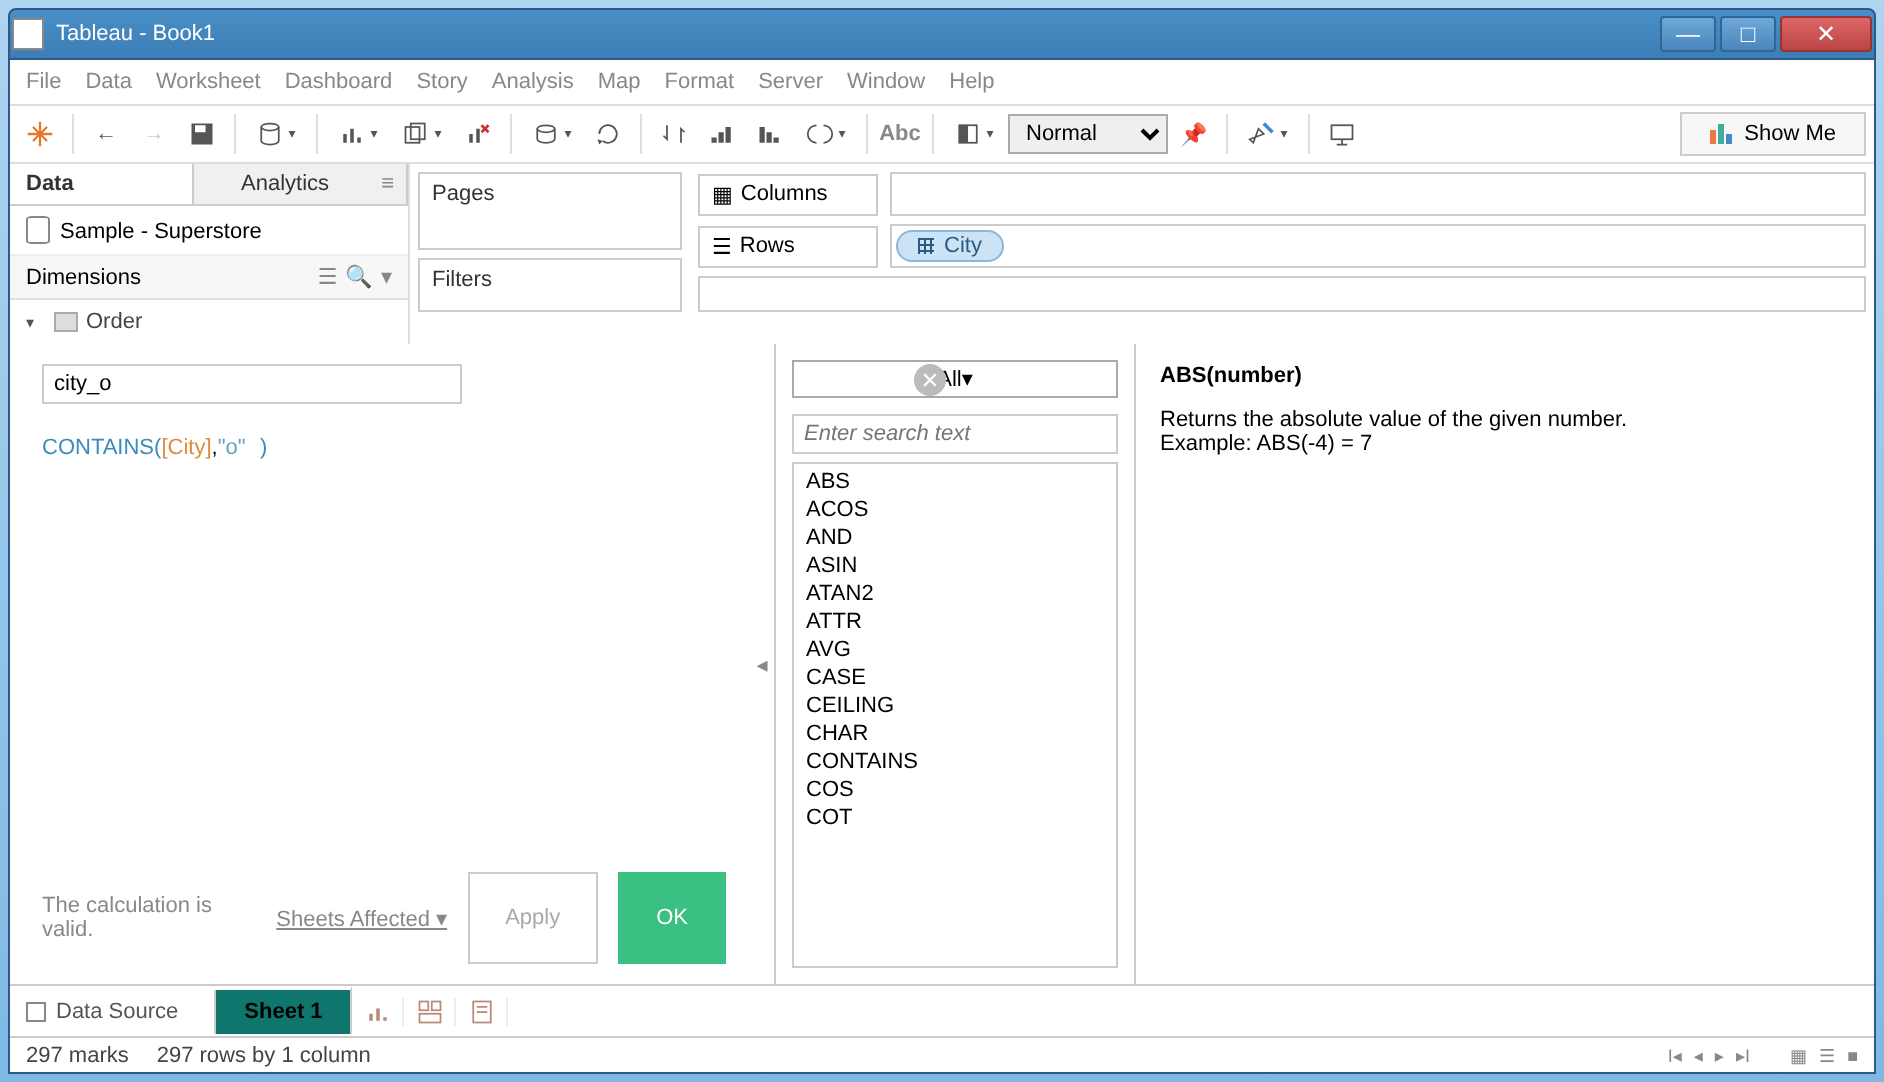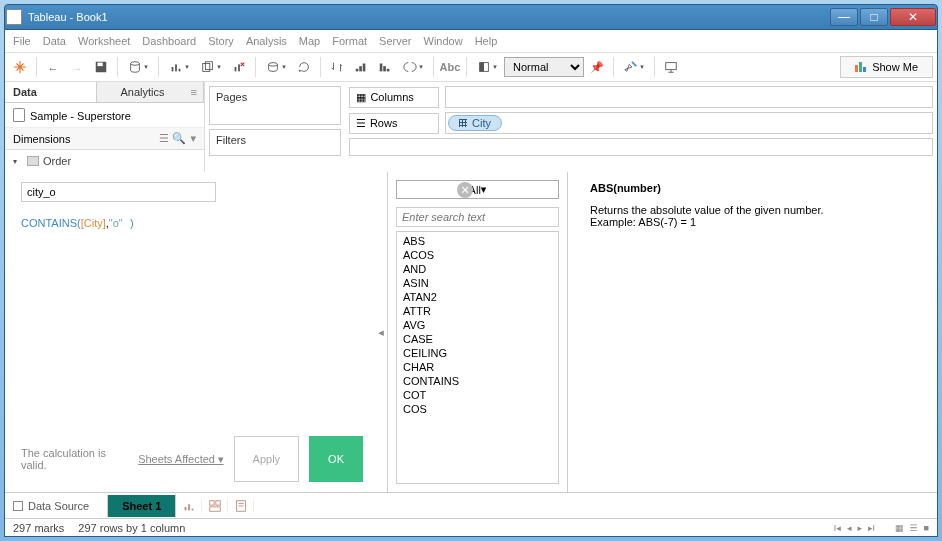--- a/index.html
+++ b/index.html
@@ -60,36 +60,36 @@
 .shelf { display: flex; align-items: center; gap: 6px; }
 .shelf-label { width: 90px; border: 1px solid #ccc; padding: 3px 6px; background: #fff; display:flex; align-items:center; gap:4px;}
 .shelf-body { flex: 1; border: 1px solid #ccc; padding: 2px; background: #fff; min-height: 22px; display:flex; align-items:center;}
 .pill { background: #cce3f5; border: 1px solid #8ab7da; border-radius: 9px; padding: 1px 10px; display: inline-flex; align-items: center; gap: 5px; color: #2a5a85; font-size:11px;}
 .pill .grid-icon{ width:8px; height:8px; background:repeating-linear-gradient(#2a5a85 0 1px, transparent 1px 3px), repeating-linear-gradient(90deg,#2a5a85 0 1px, transparent 1px 3px);}
 .viz-blank { border: 1px solid #ccc; background: #fff; min-height: 18px; }
 
 
 .calc-overlay { position: absolute; left: 4px; top: 90px; right: 4px; bottom: 0; background: #fff; display: grid; grid-template-columns: 1fr 12px 180px 1fr; }
 .calc-left { padding: 10px 12px; display: flex; flex-direction: column; }
-.calc-name { width: 195px; border: 1px solid #ccc; padding: 3px 5px; margin-bottom: 14px; }
+.calc-name { width: 210px; border: 1px solid #ccc; padding: 3px 5px; margin-bottom: 14px; }
 .close-x { position: absolute; left: 448px; top: 10px; width: 16px; height: 16px; border-radius: 50%; background: #bbb; color: #fff; display: flex; align-items: center; justify-content: center; font-size: 11px; cursor: pointer; }
 .formula { font-family: Consolas, monospace; font-size: 12px; }
 .fn { color: #3a8bbd; } .fld { color: #e28b3b; } .str { color: #6aa0c4; }
 .calc-footer { margin-top: auto; display: flex; align-items: center; gap: 10px; padding-top: 8px; }
 .valid { color: #888; flex: 1; }
 .sheets-aff { color: #888; text-decoration: underline; }
 .btn { border: 1px solid #ccc; padding: 16px 18px; background: #fff; cursor: pointer; color:#aaa;}
 .btn.ok { background: #39c082; border-color: #39c082; color: #fff; }
 .collapse-col { display:flex; align-items:center; justify-content:center; color:#888; background:#fff;}
 .fn-panel { border-left: 1px solid #ccc; display: flex; flex-direction: column; }
 .fn-select { margin: 8px; border: 1px solid #aaa; padding: 2px 4px; display:flex; justify-content:center; align-items:center;}
 .fn-search { margin: 0 8px 4px; border: 1px solid #ccc; padding: 3px 5px; color: #aaa; font-style: italic; }
 .fn-list { border: 1px solid #ccc; margin: 0 8px 8px; flex: 1; overflow-y: scroll; padding: 2px 0; }
 .fn-list div { padding: 1px 6px; cursor: default; }
-.fn-help { border-left: 1px solid #ccc; padding: 10px 22px; }
+.fn-help { border-left: 1px solid #ccc; padding: 10px 12px; }
 .fn-sig { font-weight: bold; margin-bottom: 10px; }
 .fn-desc { }
 
 
 .sheet-tabs { height: 26px; border-top: 1px solid #ccc; display: flex; align-items: center; background: #fff; }
 .sheet-tabs .ds-tab { padding: 5px 18px 5px 8px; border-right: 1px solid #ccc; display:flex; align-items:center; gap:5px; color:#555;}
 .sheet-tabs .ds-tab .sq{width:10px;height:10px;border:1px solid #888;}
 .sheet-tabs .sheet { padding: 5px 14px; font-weight: bold; background: #0f766e; border-right: 1px solid #ccc; border-top:2px solid #fff; margin-top:-1px;}
 .sheet-tabs .newtab { width:26px; display:flex; align-items:center; justify-content:center; color:#b87; border-right:1px solid #eee;}
 
@@ -332,28 +332,28 @@
           <div>ACOS</div>
           <div>AND</div>
           <div>ASIN</div>
           <div>ATAN2</div>
           <div>ATTR</div>
           <div>AVG</div>
           <div>CASE</div>
           <div>CEILING</div>
           <div>CHAR</div>
           <div>CONTAINS</div>
+          <div>COS</div>
           <div>COT</div>
-          <div>COS</div>
         </div>
       </div>
       <div class="fn-help">
         <div class="fn-sig">ABS(number)</div>
         <div class="fn-desc">Returns the absolute value of the given number.</div>
-        <div>Example: ABS(-7) = 1</div>
+        <div>Example: ABS(-4) = 7</div>
       </div>
     </div>
   </div>
 
   <div class="sheet-tabs">
     <div class="ds-tab">
         <span class="sq"></span>
         <span>Data Source</span>
       </div>
     <div class="sheet">Sheet 1</div>

